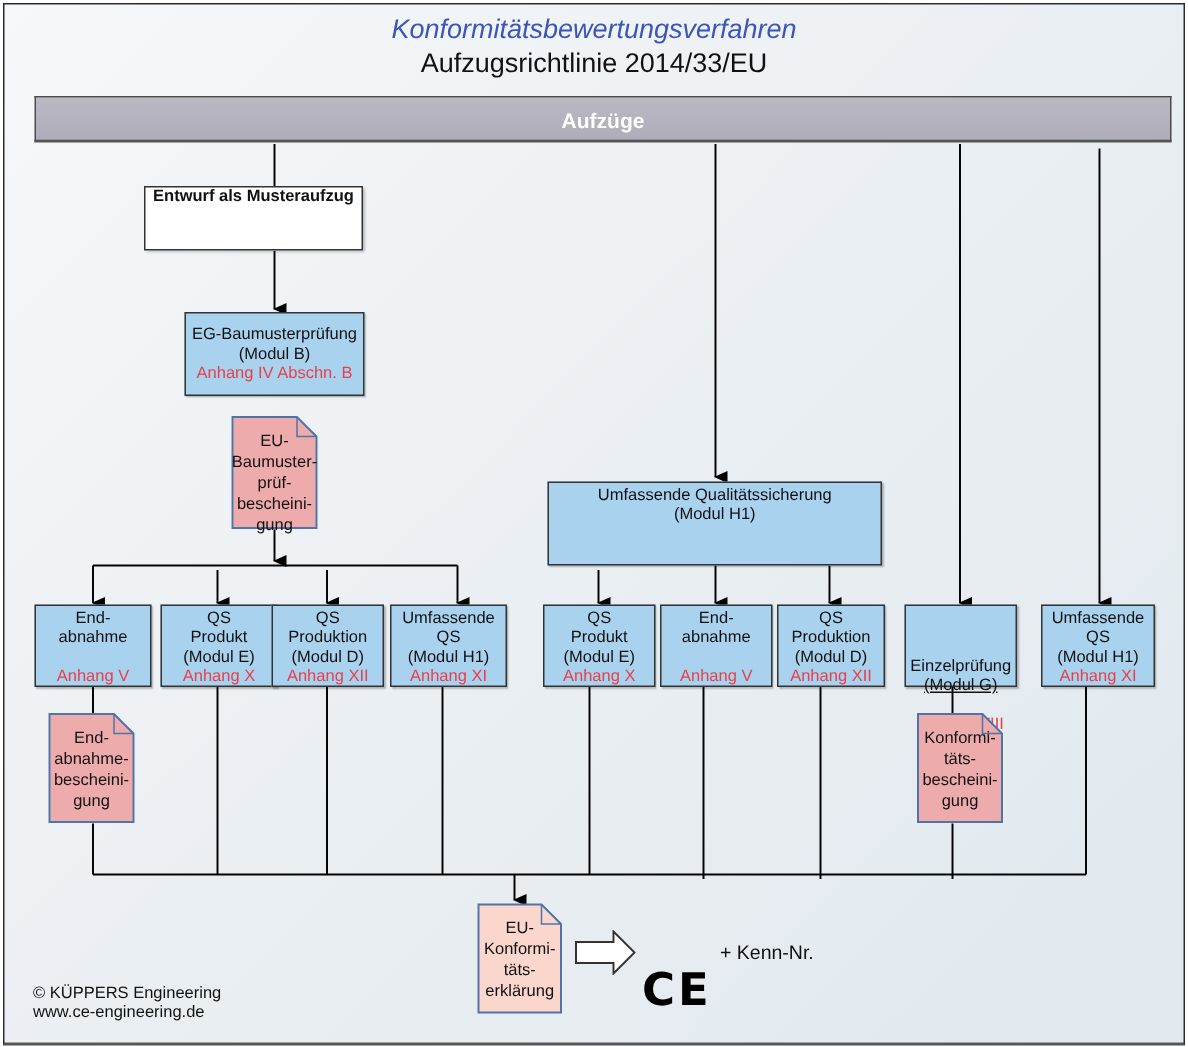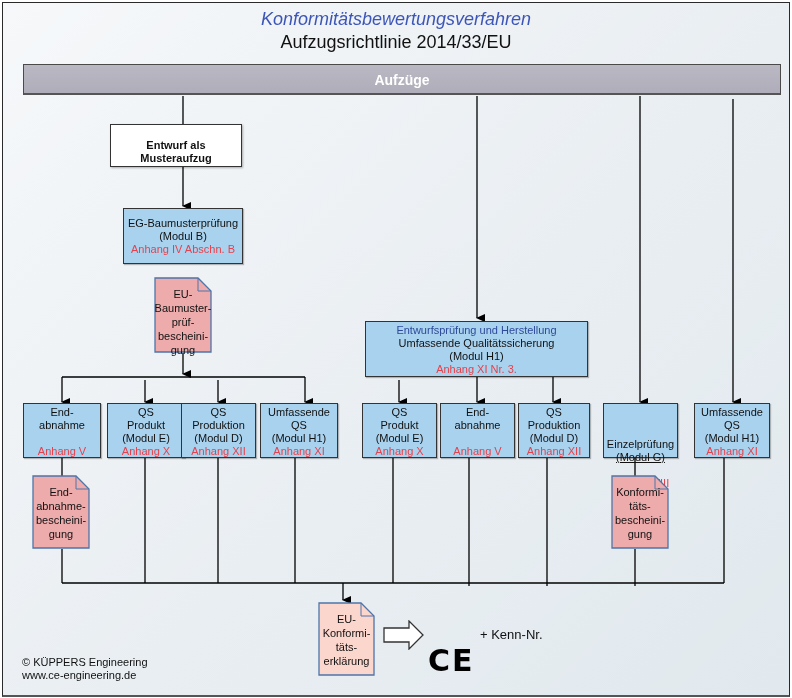--- a/index.html
+++ b/index.html
@@ -85,21 +85,21 @@
     <line x1="547" y1="458" x2="547" y2="586"></line>
     <line x1="635" y1="458" x2="635" y2="477"></line>
     <line x1="635" y1="549" x2="635" y2="586"></line>
     <line x1="724" y1="458" x2="724" y2="583"></line>
 
     <line x1="62" y1="583" x2="724" y2="583"></line>
     <line x1="343" y1="583" x2="343" y2="600" marker-end="url(#ah)"></line>
   </g>
 </svg>
 
-<div class="box white" style="left:110px;top:124px;width:132px;height:43px;padding-top:14px;">
+<div class="box white" style="left:96px;top:124px;width:146px;height:43px;">
   <span>Entwurf als Musteraufzug</span>
 </div>
 
 <div class="box blue" style="left:123px;top:208px;width:120px;height:56px;padding-top:8px;">
   <div>EG-Baumusterprüfung</div>
   <div>(Modul B)</div>
   <div class="red">Anhang IV Abschn. B</div>
 </div>
 
 <div class="doc" style="left:154px;top:277px;width:58px;height:76px;">
@@ -110,24 +110,22 @@
     <div class="txt">
       <div>EU-</div>
       <div>Baumuster-</div>
       <div>prüf-</div>
       <div>bescheini-</div>
       <div>gung</div>
     </div>
   </div>
 
 <div class="box blue" style="left:365px;top:321px;width:223px;height:56px;padding-top:2px;">
-  <div class="navy">Entwurfsprüfung und Herstellung</div>
   <div>Umfassende Qualitätssicherung</div>
   <div>(Modul H1)</div>
-  <div class="red">Anhang XI Nr. 3.</div>
 </div>
 
 <div id="modules">
     <div class="box blue" style="left: 23px; top: 403px; width: 78px; height: 55px; padding-top: 2px;">
       <div style="min-height: 13px;">End-</div>
       <div style="min-height: 13px;">abnahme</div>
       <div style="min-height: 13px;"></div>
       <div class="red">Anhang V</div>
     </div>
     <div class="box blue" style="left: 107px; top: 403px; width: 78px; height: 55px; padding-top: 2px;">

